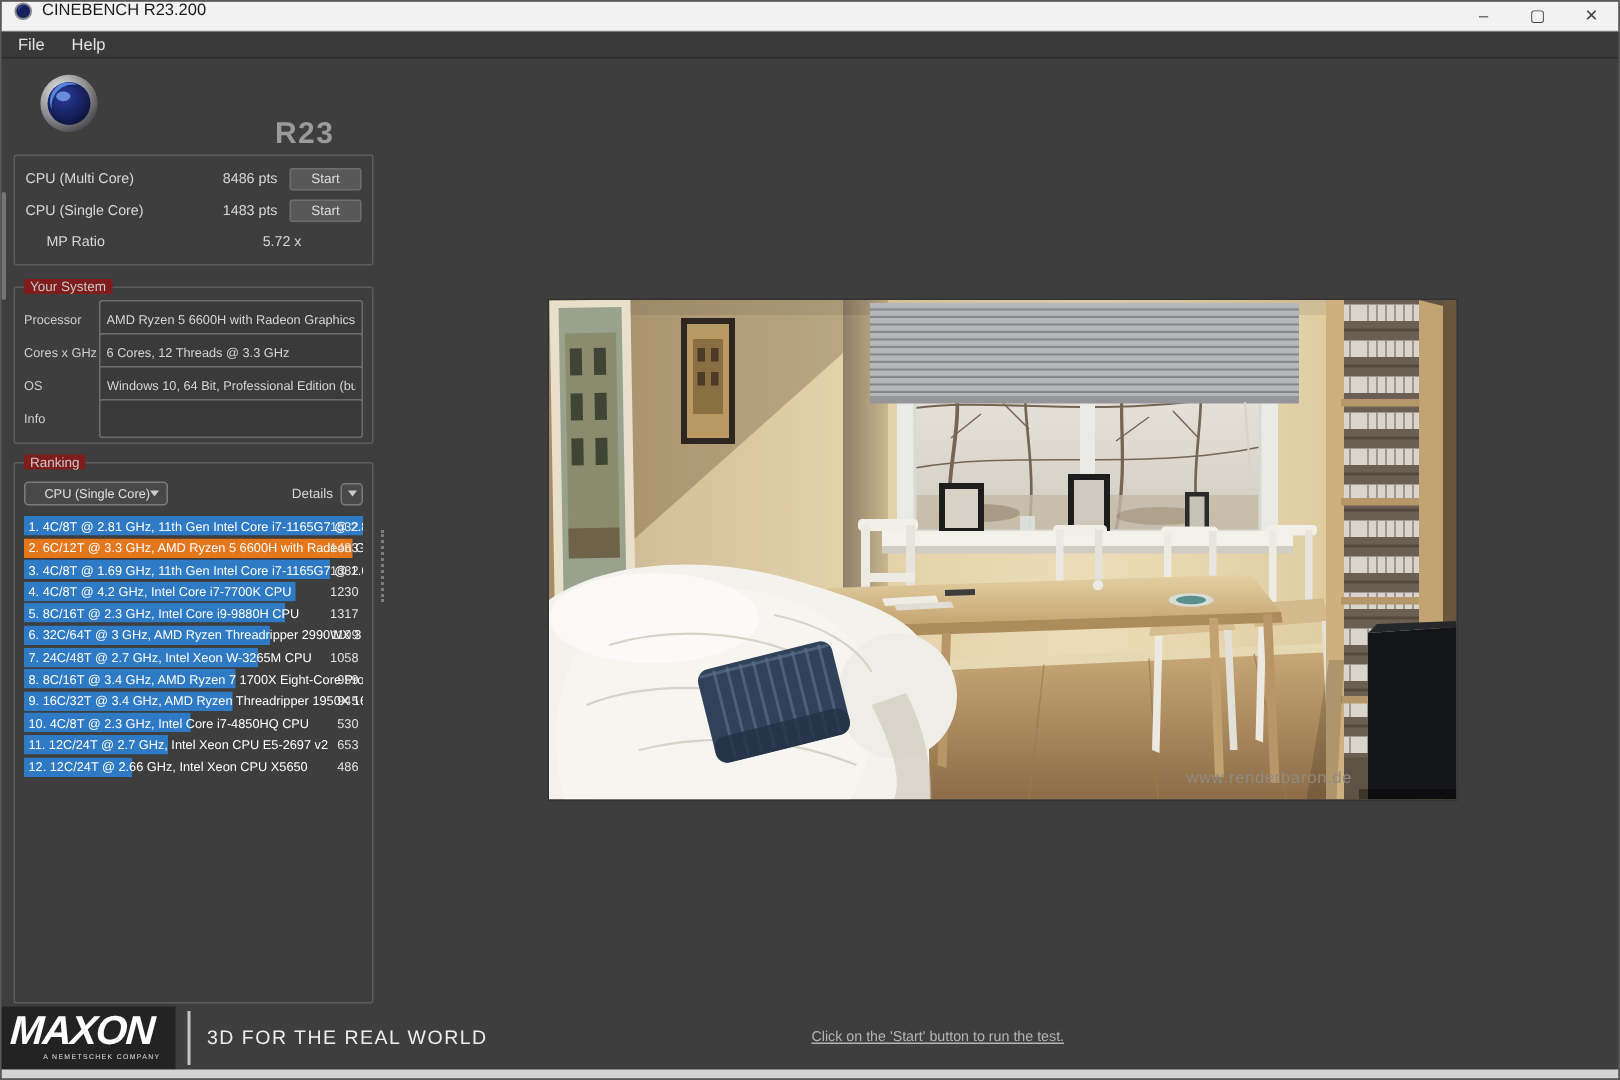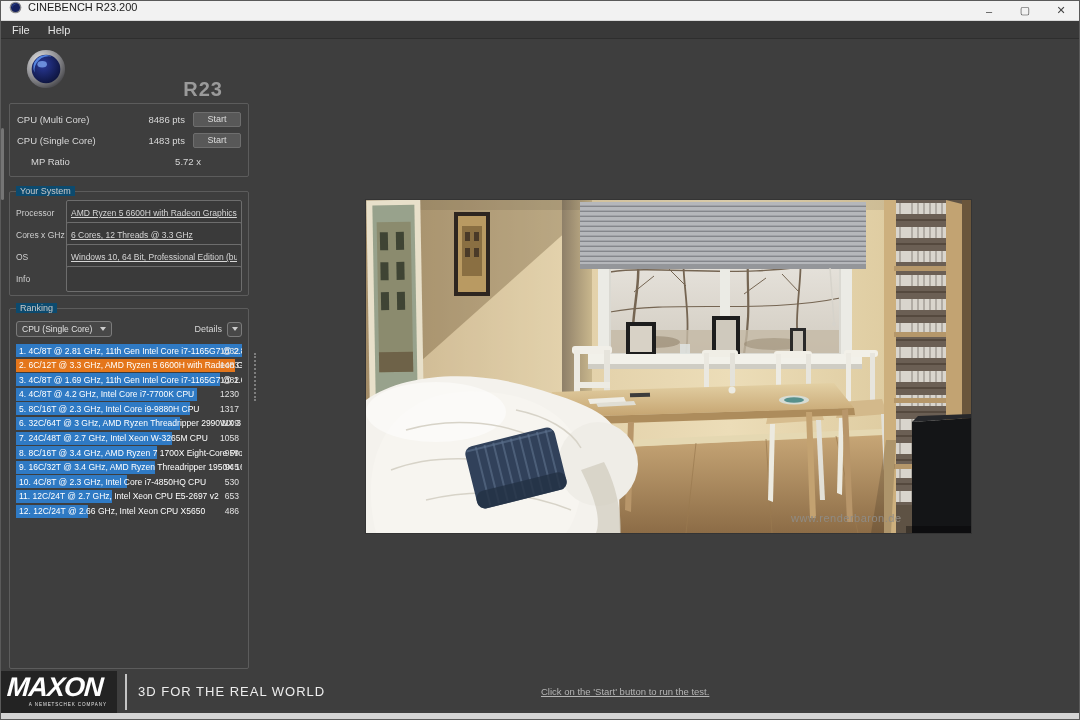--- a/index.html
+++ b/index.html
@@ -37,28 +37,28 @@
   .boxed { border:1px solid #5c5c5c; border-radius:2px; }
   .cpu-box { flex:none; padding:5px 7px 4px; }
   .bench-row { display:flex; align-items:center; height:21px; }
   .bench-label { flex:1; font-size:9.5px; color:#d8d8d8; }
   .bench-label.indent { padding-left:14px; }
   .bench-value { width:54px; text-align:right; font-size:9.5px; color:#d8d8d8; margin-right:8px; }
   .start-btn { width:48px; height:15px; background:#585858; border:1px solid #6e6e6e;
     border-radius:2px; color:#dcdcdc; font-size:9px; font-family:inherit; line-height:13px; }
   .btn-spacer { width:32px; height:15px; }
   .fieldset { position:relative; border:1px solid #5c5c5c; border-radius:2px; padding:10px 6px 5px; }
-  .fieldset > .legend { position:absolute; top:-6px; left:6px; background:#0c4a6e;
+  .fieldset > .legend { position:absolute; top:-6px; left:6px; background:#7f1d1d;
     padding:0 4px; font-size:9px; color:#c9c9c9; }
   .sys-box { flex:none; margin-top:14px; }
   .sys-row { display:flex; align-items:center; height:22px; }
   .sys-label { width:50px; font-size:8.5px; color:#cfcfcf; flex:none; }
   .sys-input { flex:1; height:16px; background:#3a3a3a; border:1px solid #6d6d6d; border-radius:2px;
-    color:#d6d6d6; font-size:8.5px; font-family:inherit; padding:12px 4px; min-width:0;text-decoration:underline; }
-  .rank-box { flex:1; margin-top:12px; display:flex; flex-direction:column; }
+    color:#d6d6d6; font-size:8.5px; font-family:inherit; padding:12px 4px; min-width:0; }
+  .rank-box { flex:1; margin-top:12px; display:flex; flex-direction:column;text-align:right; }
   .rank-filter-row { display:flex; align-items:center; height:20px; flex:none; }
   .combo { width:96px; height:16px; background:#484848; border:1px solid #7b7b7b; border-radius:3px;
     display:flex; align-items:center; padding:0 5px; }
   .combo .combo-label { flex:1; font-size:8.5px; color:#e0e0e0; white-space:nowrap; }
   .chev { width:0; height:0; border-left:3.5px solid transparent; border-right:3.5px solid transparent;
     border-top:4px solid #cccccc; }
   .details-wrap { margin-left:auto; display:flex; align-items:center; }
   .details-label { font-size:9px; color:#d6d6d6; margin-right:5px; }
   .details-btn { width:15px; height:15px; background:#484848; border:1px solid #7b7b7b;
     border-radius:3px; display:flex; align-items:center; justify-content:center; }

